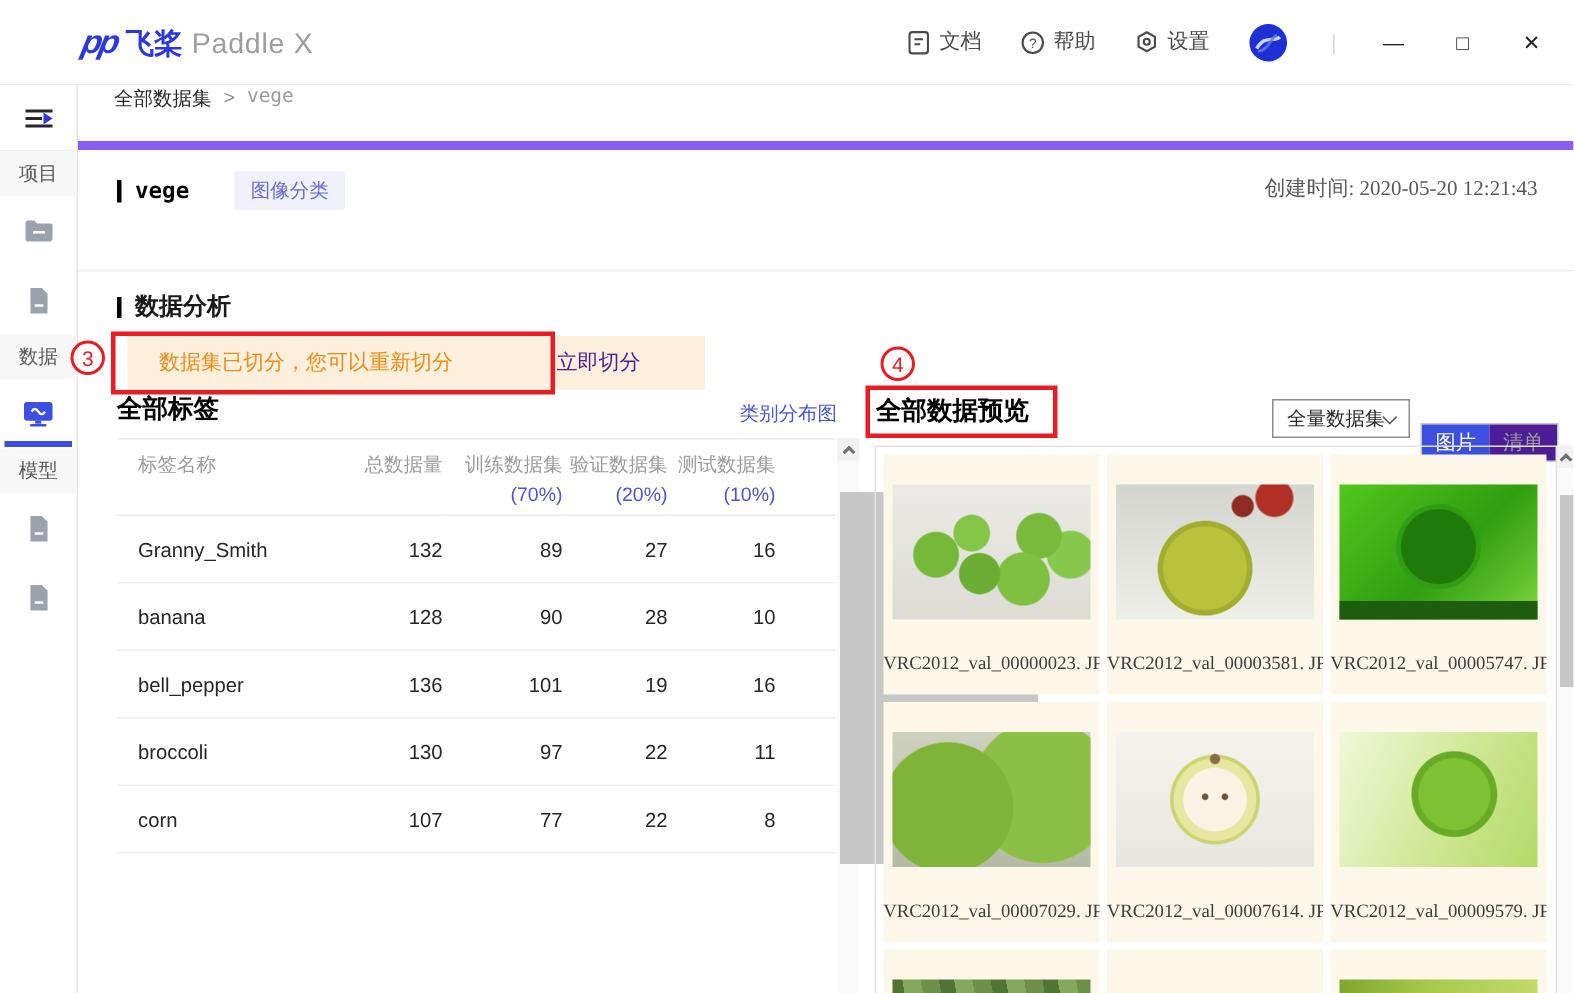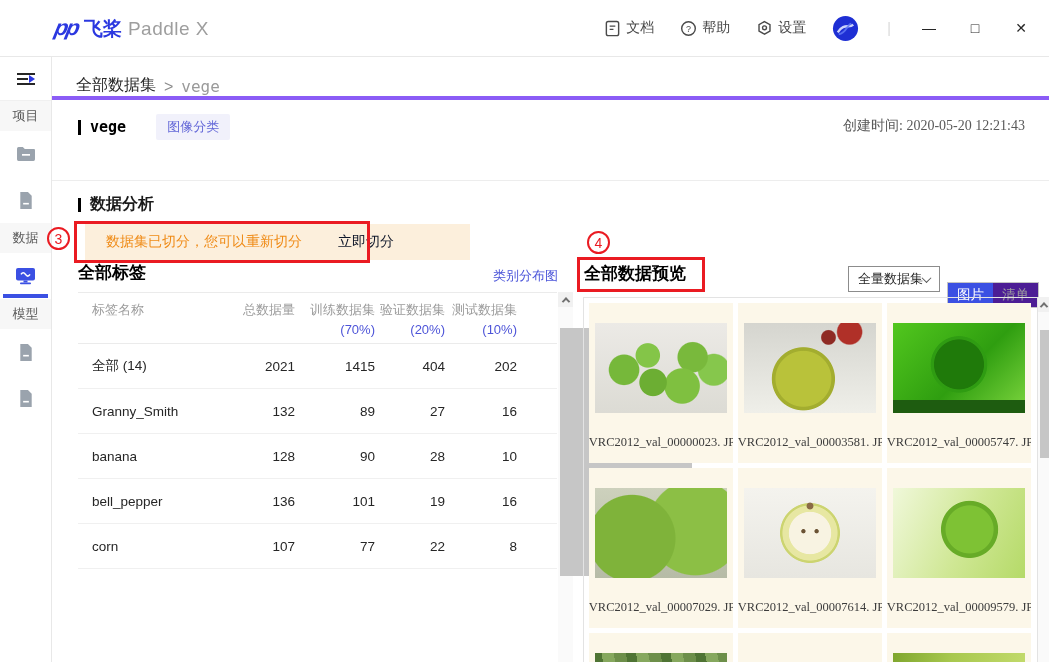--- a/index.html
+++ b/index.html
@@ -33,21 +33,21 @@
   .burger i:nth-child(3){ top:10px; width:18px; }
   .burger b { position:absolute; right:0; top:2px; width:0; height:0;
     border-left:6px solid #2b38e0; border-top:4px solid transparent; border-bottom:4px solid transparent; }
   .sb-label { height:30px; background:#f7f7f7; display:flex; align-items:center; justify-content:center;
     font-size:13px; color:#595959; }
   .sb-item { height:46px; display:flex; align-items:center; justify-content:center; position:relative; cursor:pointer; }
   .sb-item.active::after { content:""; position:absolute; left:3px; right:3px; bottom:1px; height:4px; background:#3b50e3; }
 
   
   .crumb-bar { position:absolute; left:52px; top:57px; right:0; height:43px; background:#fff;
-    border-bottom:4px solid #8b5cf6; display:flex; align-items:flex-end; padding-left:24px; gap:8px; font-size:16px; }
+    border-bottom:6px solid #8b5cf6; display:flex; align-items:flex-start; padding-left:24px; gap:8px; font-size:13px; }
   .crumb-root { color:#262626; cursor:pointer; }
   .crumb-sep { color:#8c8c8c; }
   .crumb-cur { color:#9a9a9a; font-family:"DejaVu Sans Mono",monospace; }
 
   
   .main { position:absolute; left:52px; top:100px; right:0; bottom:0; background:#fff; }
 
   .title-row { position:absolute; left:26px; top:14px; display:flex; align-items:center; }
   .vbar { width:3px; height:15px; background:#000; margin-right:9px; }
   .ds-name { font-family:"DejaVu Sans Mono",monospace; font-weight:bold; font-size:15px; color:#000; }
@@ -55,21 +55,21 @@
   .created { position:absolute; right:24px; top:17px; font-size:14px; color:#595959;font-family:Liberation Serif, serif; }
   .divider { position:absolute; left:0; right:0; top:80px; border-bottom:1px solid #ededed; }
 
   .sec-head { position:absolute; left:26px; top:94px; display:flex; align-items:center; }
   .sec-head .vbar { height:14px; }
   .sec-title { font-size:16px; font-weight:bold; color:#1a1a1a; }
 
   .alert { position:absolute; left:33px; top:124px; width:385px; height:36px; background:#fcefdc;
     display:flex; align-items:center; padding-left:21px; gap:36px; }
   .alert-text { font-size:14px; color:#ef8b17; }
-  .alert-link { font-size:14px; color:#0f172a; cursor:pointer; }
+  .alert-link { font-size:14px; color:#4c1d95; cursor:pointer;margin-left:33px; }
 
   .panel-title { font-size:17px; font-weight:bold; color:#000; }
   .labels-head { position:absolute; left:26px; top:161px; }
   .dist-link { position:absolute; left:441px; top:167px; font-size:13px; color:#4a54d9; cursor:pointer; }
 
   
   .labels-table { position:absolute; left:26px; top:192px; width:479px; border-collapse:collapse; table-layout:fixed; }
   .labels-table thead th { border-top:1px solid #ebebeb; border-bottom:1px solid #ebebeb;
     font-weight:normal; font-size:13px; color:#9b9b9b; text-align:right; padding:8px 0 6px 0; vertical-align:top; }
   .labels-table thead th:first-child { text-align:left; padding-left:14px; }
@@ -289,46 +289,46 @@
           <tr>
             <th><span>标签名称</span></th>
             <th><span>总数据量</span></th>
             <th><span>训练数据集</span><span class="sub">(70%)</span></th>
             <th><span>验证数据集</span><span class="sub">(20%)</span></th>
             <th><span>测试数据集</span><span class="sub">(10%)</span></th>
           </tr>
         </thead>
       <tbody>
           <tr>
-            <td>全部 (14)</td>
-            <td>2021</td>
-            <td>1415</td>
-            <td>404</td>
-            <td>202</td>
-          </tr>
-          <tr>
             <td>Granny_Smith</td>
             <td>132</td>
             <td>89</td>
             <td>27</td>
             <td>16</td>
           </tr>
           <tr>
             <td>banana</td>
             <td>128</td>
             <td>90</td>
             <td>28</td>
             <td>10</td>
           </tr>
           <tr>
             <td>bell_pepper</td>
             <td>136</td>
             <td>101</td>
             <td>19</td>
             <td>16</td>
+          </tr>
+          <tr>
+            <td>broccoli</td>
+            <td>130</td>
+            <td>97</td>
+            <td>22</td>
+            <td>11</td>
           </tr>
           <tr>
             <td>corn</td>
             <td>107</td>
             <td>77</td>
             <td>22</td>
             <td>8</td>
           </tr>
         </tbody>
     </table>

